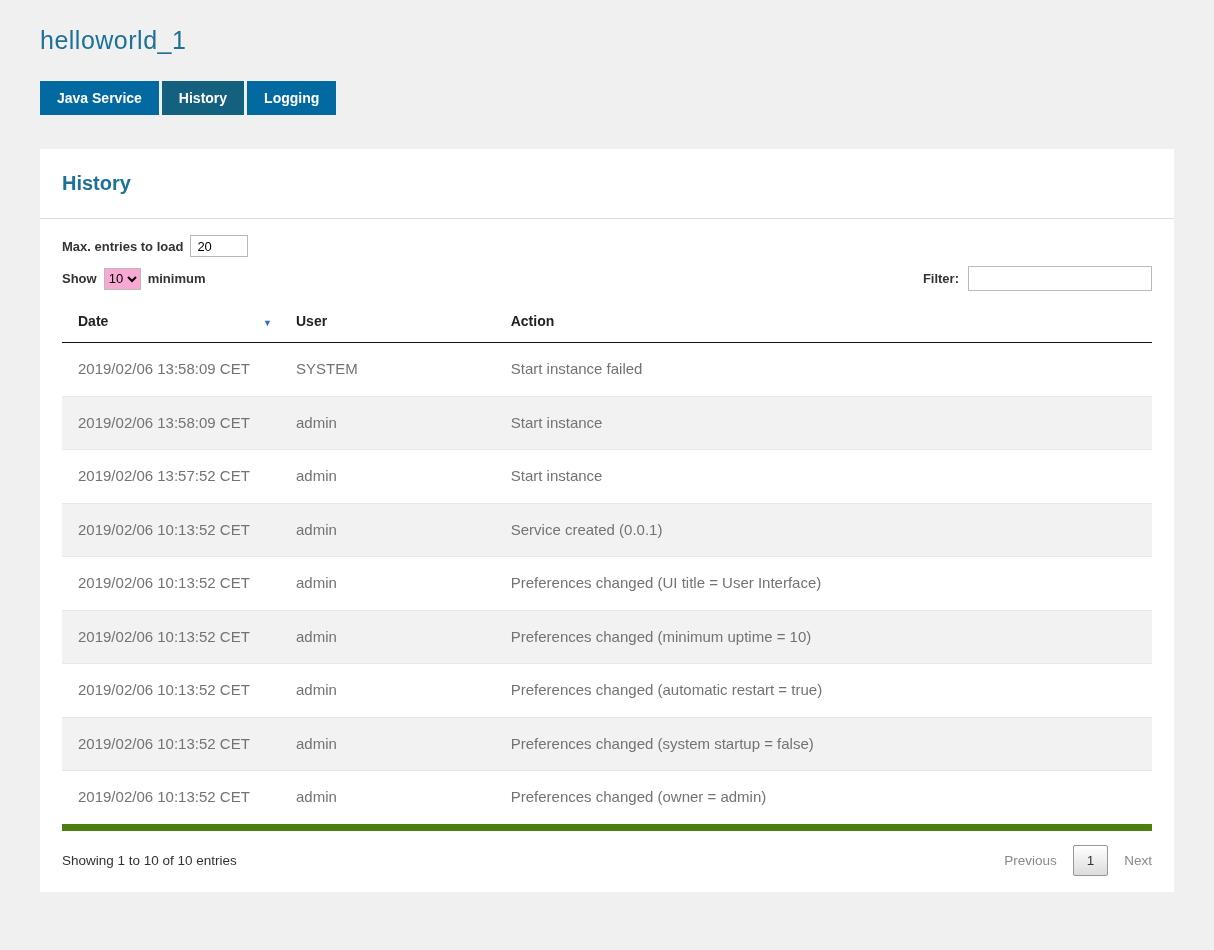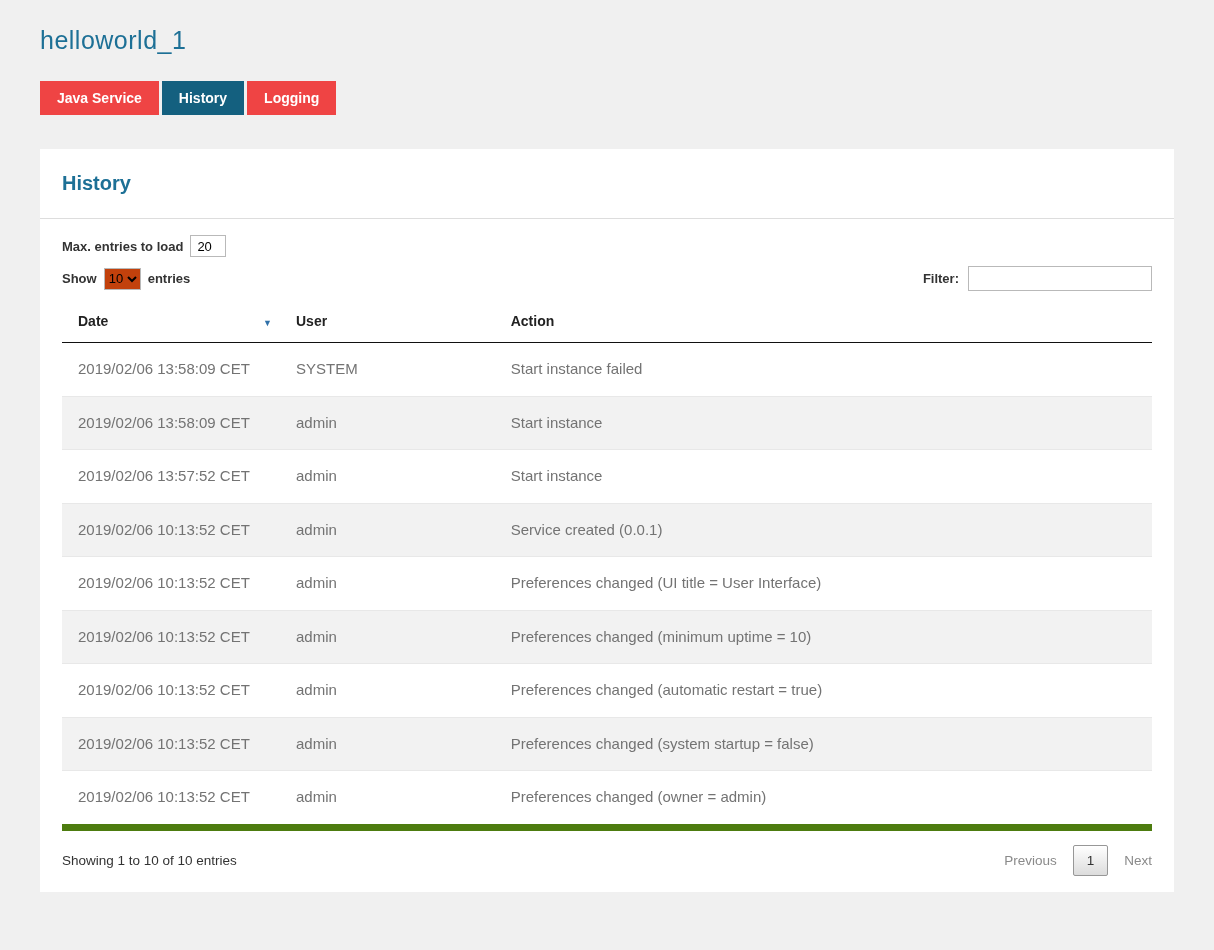--- a/index.html
+++ b/index.html
@@ -17,21 +17,21 @@
   .page-title {
     margin: 0 0 26px 0;
     font-size: 25px;
     font-weight: 400;
     color: #1d7096;
     letter-spacing: 0.5px;
   }
   .tabs { display: flex; gap: 3px; }
   .tab {
     border: none;
-    background: #ef4444;
+    background: #0369a1;
     color: #ffffff;
     font-family: inherit;
     font-size: 14px;
     font-weight: 700;
     padding: 10px 17px;
     cursor: pointer;
     line-height: 1;
   }
   .tab.active { background: #14607f; }
 
@@ -47,21 +47,21 @@
   .panel-body { padding: 16px 22px 16px 22px; }
 
   .max-entries-row {
     font-size: 13px;
     font-weight: 700;
     margin-bottom: 9px;
     display: flex;
     align-items: center;
   }
   .max-entries-row input {
-    width: 36px;
+    width: 58px;
     height: 22px;
     border: 1px solid #b9b9b9;
     margin-left: 7px;
     padding: 2px 6px;
     font-family: inherit;
     font-size: 13px;
   }
   .controls-row {
     display: flex;
     justify-content: space-between;
@@ -70,21 +70,21 @@
     font-weight: 700;
     margin-bottom: 12px;
   }
   .show-entries { display: flex; align-items: center; }
   .show-entries select {
     margin: 0 7px;
     height: 22px;
     font-family: inherit;
     font-size: 13px;
     border: 1px solid #b9b9b9;
-    background: #c2410c;
+    background: #f9a8d4;
   }
   .filter { display: flex; align-items: center; margin-left: 16px; }
   .filter input {
     margin-left: 9px;
     width: 184px;
     height: 25px;
     border: 1px solid #b9b9b9;
     padding: 2px 6px;
     font-family: inherit;
     font-size: 13px;
@@ -172,21 +172,21 @@
         <span>Max. entries to load</span>
         <input type="text" value="20" style="">
       </div>
 
       <div class="controls-row">
         <div class="show-entries">
           <span>Show</span>
           <select>
             <option>10</option>
           </select>
-          <span>entries</span>
+          <span>minimum</span>
         </div>
         <div class="filter">
           <span>Filter:</span>
           <input type="text" value="" style="">
         </div>
       </div>
 
       <table class="history-table">
         <thead>
           <tr>

